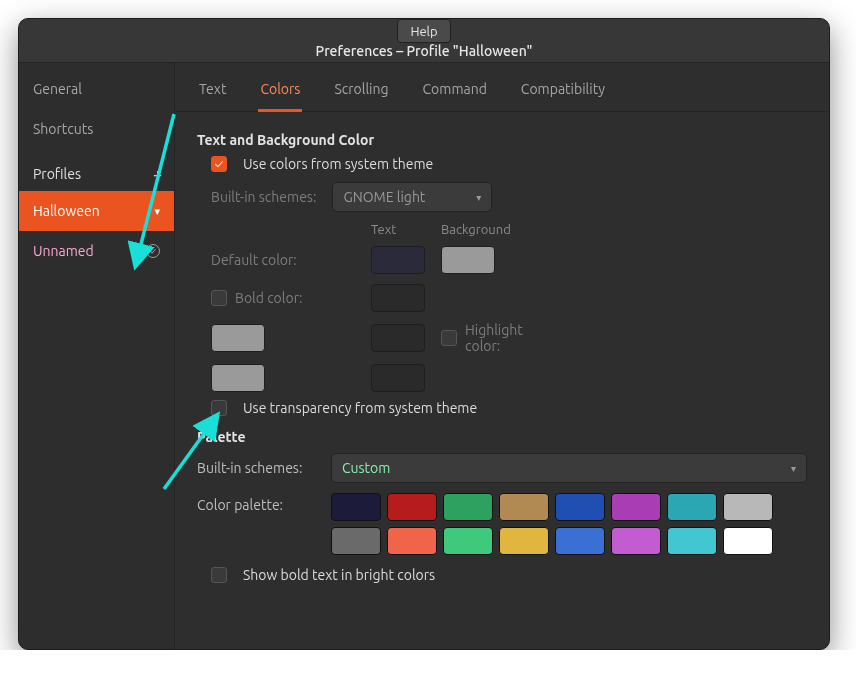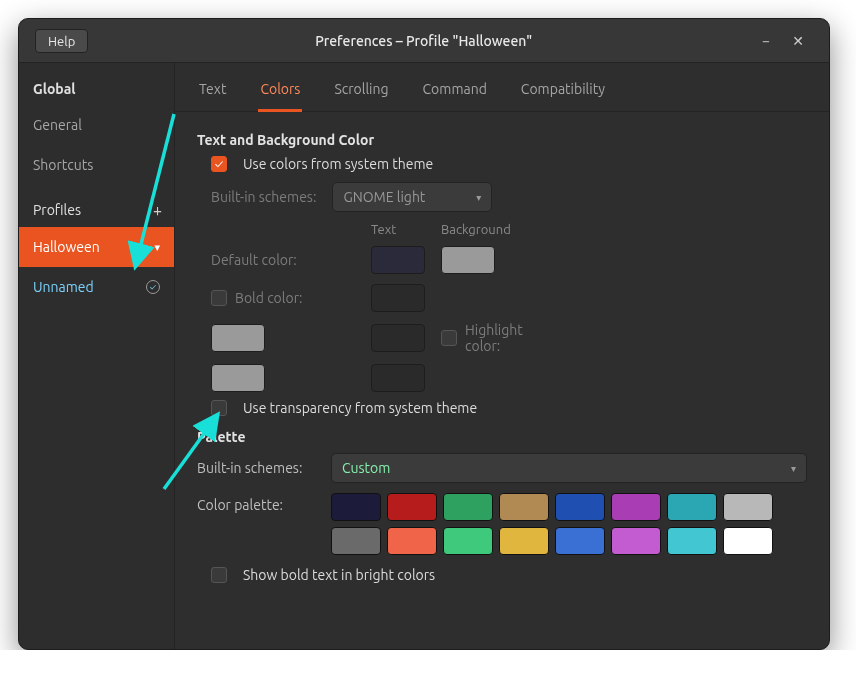--- a/index.html
+++ b/index.html
@@ -4,35 +4,35 @@
 <style>
   * { box-sizing: border-box; margin: 0; padding: 0; font-family: Ubuntu, "Segoe UI", sans-serif; }
   body { background: #fff; }
   .window {
     width: 812px; height: 632px; background: #2d2d2d; border-radius: 10px;
     margin: 18px 0 0 18px; position: relative; overflow: hidden;
     box-shadow: 0 10px 30px rgba(0,0,0,0.45);
     border: 1px solid #1c1c1c;
   }
   
-  .titlebar { height: 44px; background: #373737; display: flex; align-items: center; padding: 0 16px; border-bottom: 1px solid #232323; }
+  .titlebar { height: 44px; background: #373737; display: flex; align-items: center; padding: 0 8px; border-bottom: 1px solid #232323; flex-direction: column; }
   .help-btn { background: #4a4a4a; color: #e6e6e6; border: 1px solid #222; border-radius: 4px; padding: 4px 12px; font-size: 13px; }
   .title { flex: 1; text-align: center; color: #e8e8e8; font-size: 14px; font-weight: 500; }
   .win-ctrl { display: flex; gap: 18px; color: #cfcfcf; font-size: 14px; padding-right: 8px; }
   .win-ctrl span { cursor: pointer; width: 14px; text-align: center; }
 
   .body { display: flex; height: calc(100% - 44px); }
 
   
   .sidebar { width: 156px; background: #2d2d2d; border-right: 1px solid #232323; padding-top: 6px; }
   .side-head { color: #e0e0e0; font-weight: 600; font-size: 14px; padding: 12px 14px 8px; }
   .side-item { color: #a8a8a8; font-size: 14px; padding: 12px 14px; cursor: pointer; }
   .profiles-head { display: flex; justify-content: space-between; align-items: center; color: #e0e0e0; font-weight: 400; padding: 16px 12px 8px 14px; font-size: 14px; }
   .plus { font-size: 16px; color: #cfcfcf; }
-  .profile-row { display: flex; justify-content: space-between; align-items: center; padding: 12px 14px; font-size: 14px; color: #7dd3fc; cursor: pointer; }
+  .profile-row { display: flex; justify-content: space-between; align-items: center; padding: 12px 14px; font-size: 14px; color: #f9a8d4; cursor: pointer; }
   .profile-row.active { background: #e95420; color: #fff; }
   .chev { font-size: 11px; line-height: 1; }
 
   
   .content { flex: 1; background: #2e2e2e; color: #b8b8b8; overflow: hidden; }
   .tabs { display: flex; gap: 30px; padding: 12px 22px 0; border-bottom: 1px solid #232323; font-size: 14px; }
   .tab { padding: 6px 2px 12px; color: #a5a5a5; cursor: pointer; }
   .tab.active { color: #ff8a5c; border-bottom: 3px solid #e95420; margin-bottom: -1px; }
 
   .pane { padding: 16px 22px 22px; font-size: 14px; }
@@ -80,21 +80,20 @@
     <div class="title">Preferences – Profile "Halloween"</div>
     <div class="win-ctrl">
       <span>−</span>
       <span>✕</span>
     </div>
   </div>
 
   <div class="body">
 
     <div class="sidebar">
-      <div class="side-head">Global</div>
       <div class="side-item">General</div>
       <div class="side-item">Shortcuts</div>
       <div class="profiles-head">
         <span>Profiles</span>
         <span class="plus">+</span>
       </div>
       <div class="profile-row active">
         <span>Halloween</span>
         <span class="chev">▾</span>
       </div>

